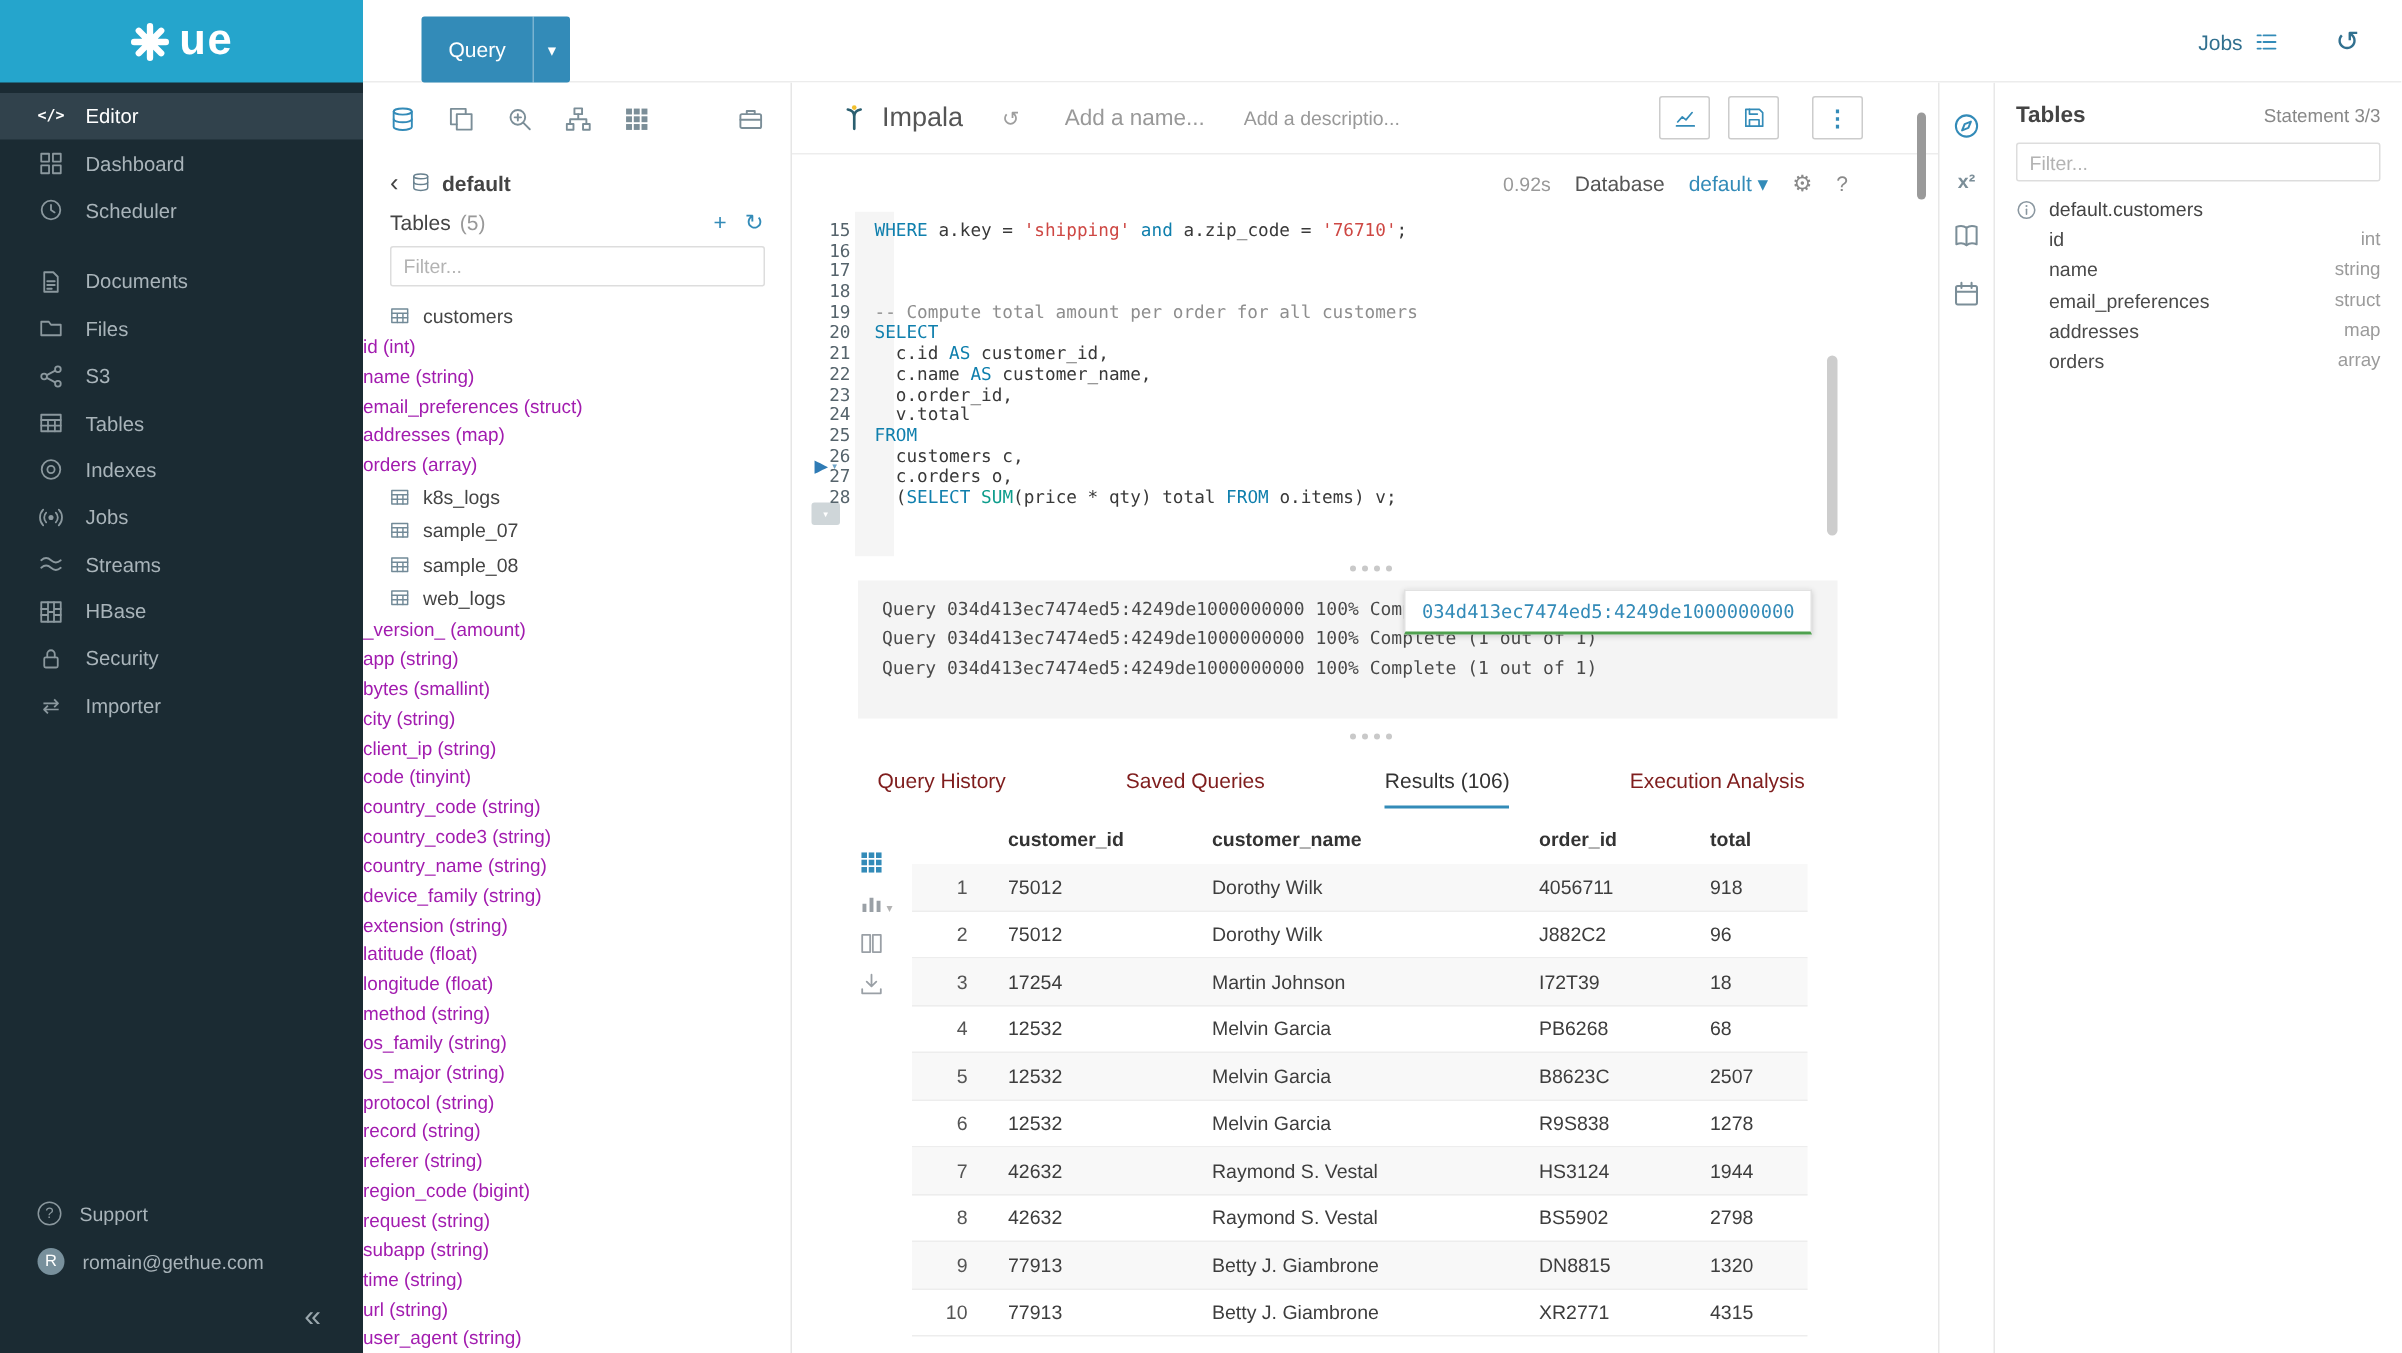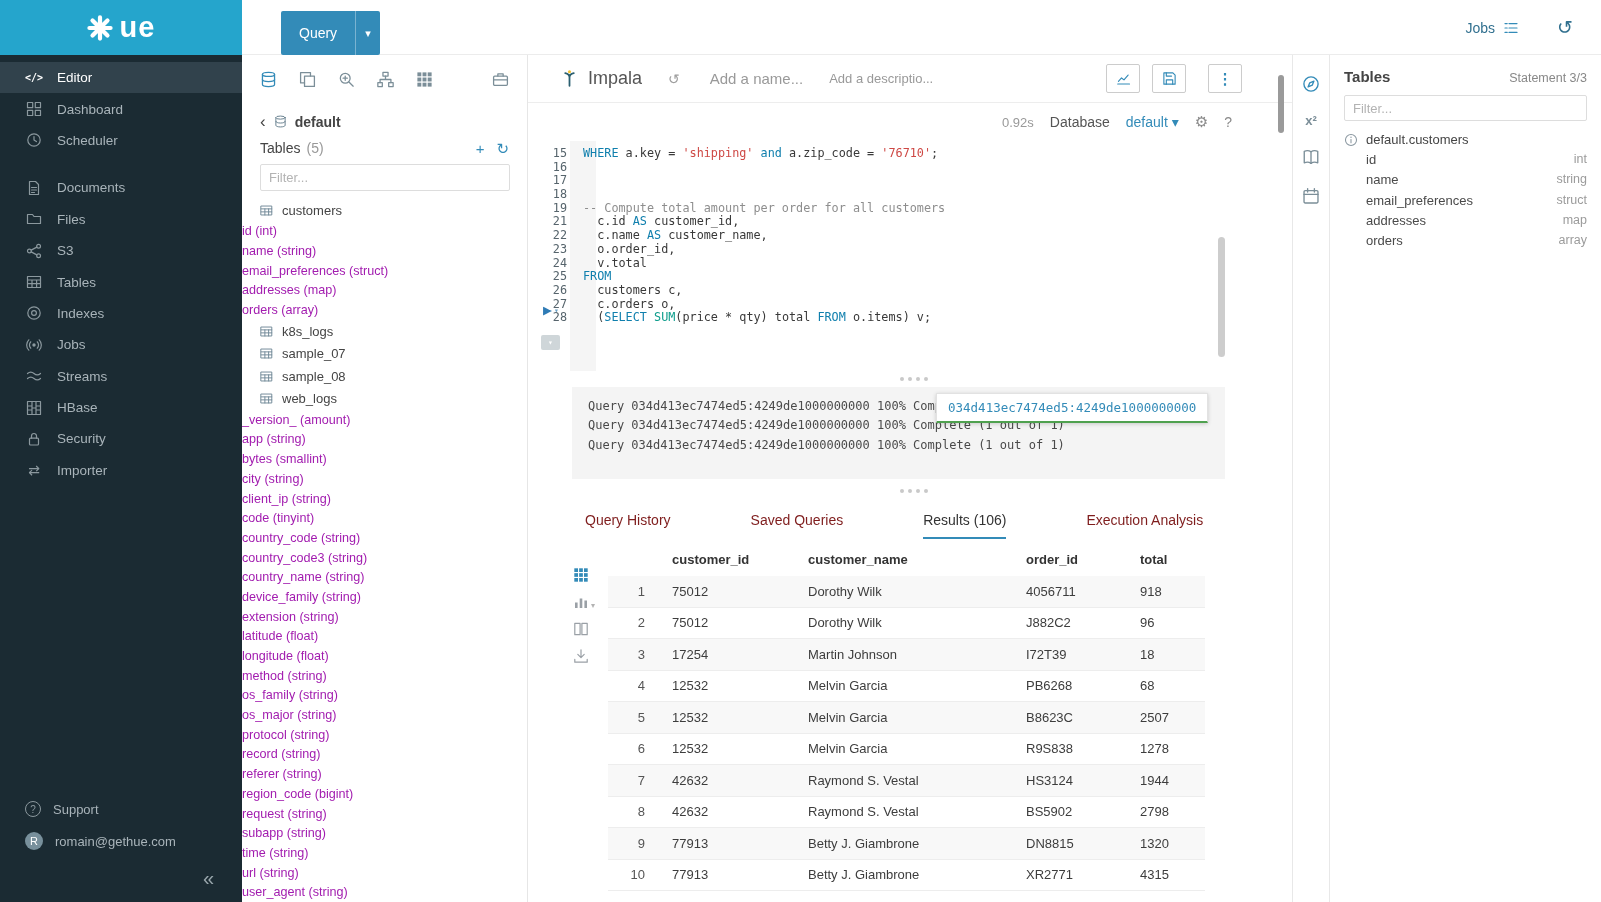--- a/index.html
+++ b/index.html
@@ -490,20 +490,24 @@
                 <span class="gutter">17</span>
                 <span class="code"></span>
               </div>
               <div class="code-line">
                 <span class="gutter">18</span>
                 <span class="code"></span>
               </div>
               <div class="code-line">
                 <span class="gutter">19</span>
                 <span class="code"><span class="tk-cmt">-- Compute total amount per order for all customers</span></span>
+              </div>
+              <div class="code-line">
+                <span class="gutter">20</span>
+                <span class="code"><span class="tk-kw">SELECT</span></span>
               </div>
               <div class="code-line">
                 <span class="gutter">21</span>
                 <span class="code"><span class="tk-txt">  c.id </span><span class="tk-kw">AS</span><span class="tk-txt"> customer_id,</span></span>
               </div>
               <div class="code-line">
                 <span class="gutter">22</span>
                 <span class="code"><span class="tk-txt">  c.name </span><span class="tk-kw">AS</span><span class="tk-txt"> customer_name,</span></span>
               </div>
               <div class="code-line">

